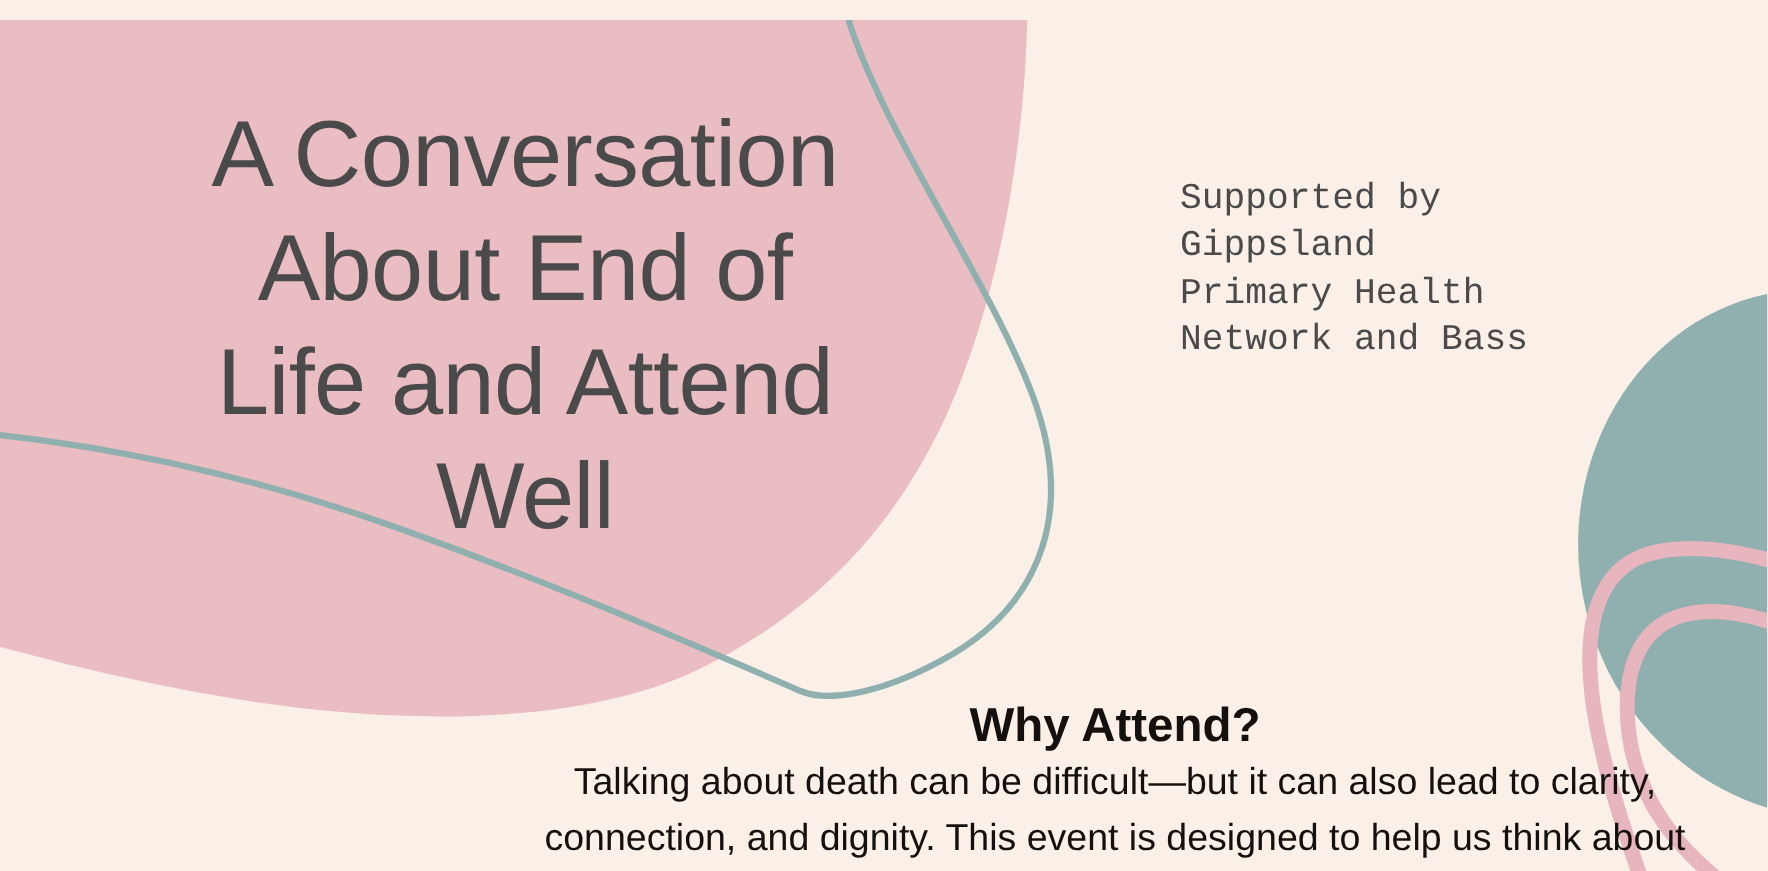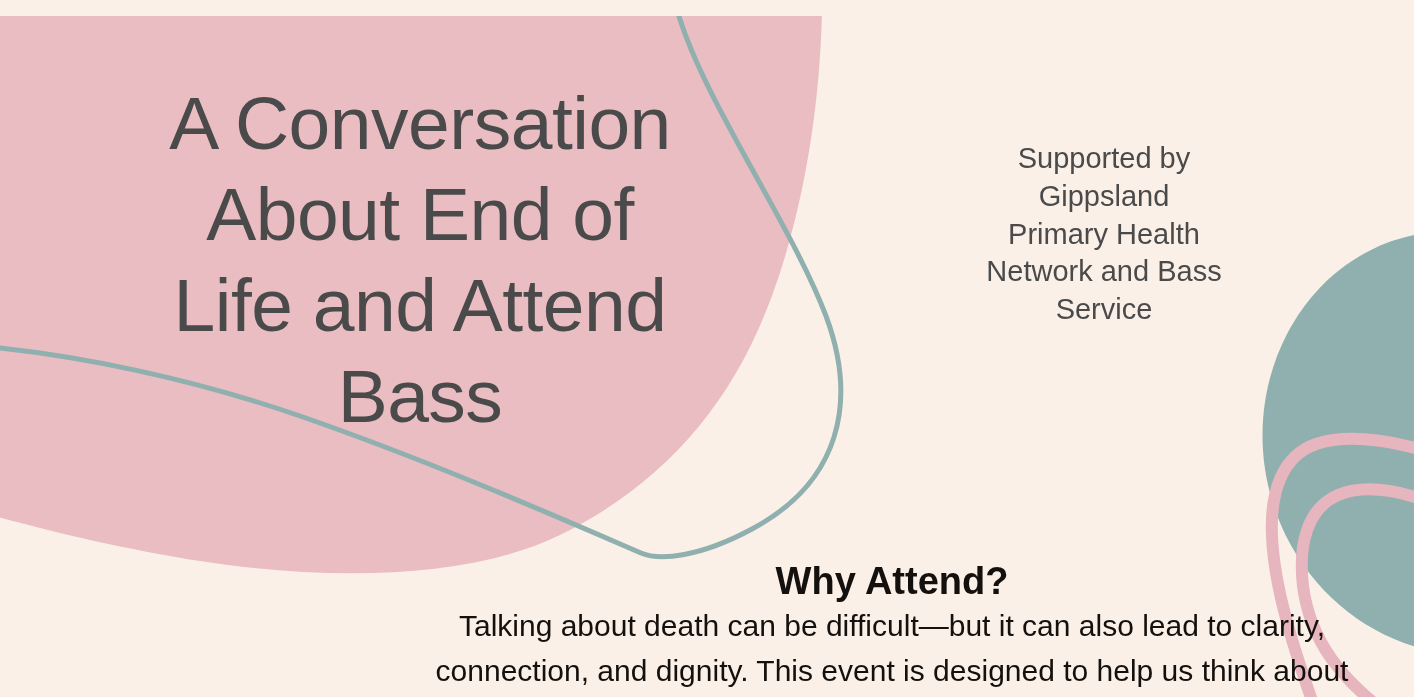--- a/index.html
+++ b/index.html
@@ -46,21 +46,22 @@
     color: #4a4a4a;
     letter-spacing: -0.5px;
     white-space: nowrap;
   }
 
   
   #supporters-block {
     left: 944px;
     top: 124px;
     width: 320px;
-    text-align: center;
+    text-align: left;
+    font-family: Liberation Mono, monospace;
   }
   #supporters-block .sup-line {
     display: block;
     font-size: 29px;
     line-height: 37.8px;
     font-weight: 400;
     color: #4a4a4a;
     white-space: nowrap;
   }
 
@@ -126,29 +127,28 @@
              C 1408,474 1366,467 1338,479
              C 1308,492 1298,527 1303,570
              C 1310,624 1340,665 1400,707"></path>
 
   </svg>
 
   <div class="layer" id="title-block">
     <span class="title-line">A Conversation</span>
     <span class="title-line">About End of</span>
     <span class="title-line">Life and Attend</span>
-    <span class="title-line">Bass</span>
+    <span class="title-line">Well</span>
   </div>
 
   <div class="layer" id="supporters-block">
     <span class="sup-line">Supported by</span>
     <span class="sup-line">Gippsland</span>
     <span class="sup-line">Primary Health</span>
     <span class="sup-line">Network and Bass</span>
-    <span class="sup-line">Service</span>
   </div>
 
   <div class="layer" id="why-block">
     <span id="why-heading">Why Attend?</span>
     <span id="why-body">Talking about death can be difficult—but it can also lead to clarity, connection, and dignity. This event is designed to help us think about what matters most at the end of life</span>
   </div>
 
 </div>
 
 </body></html>

